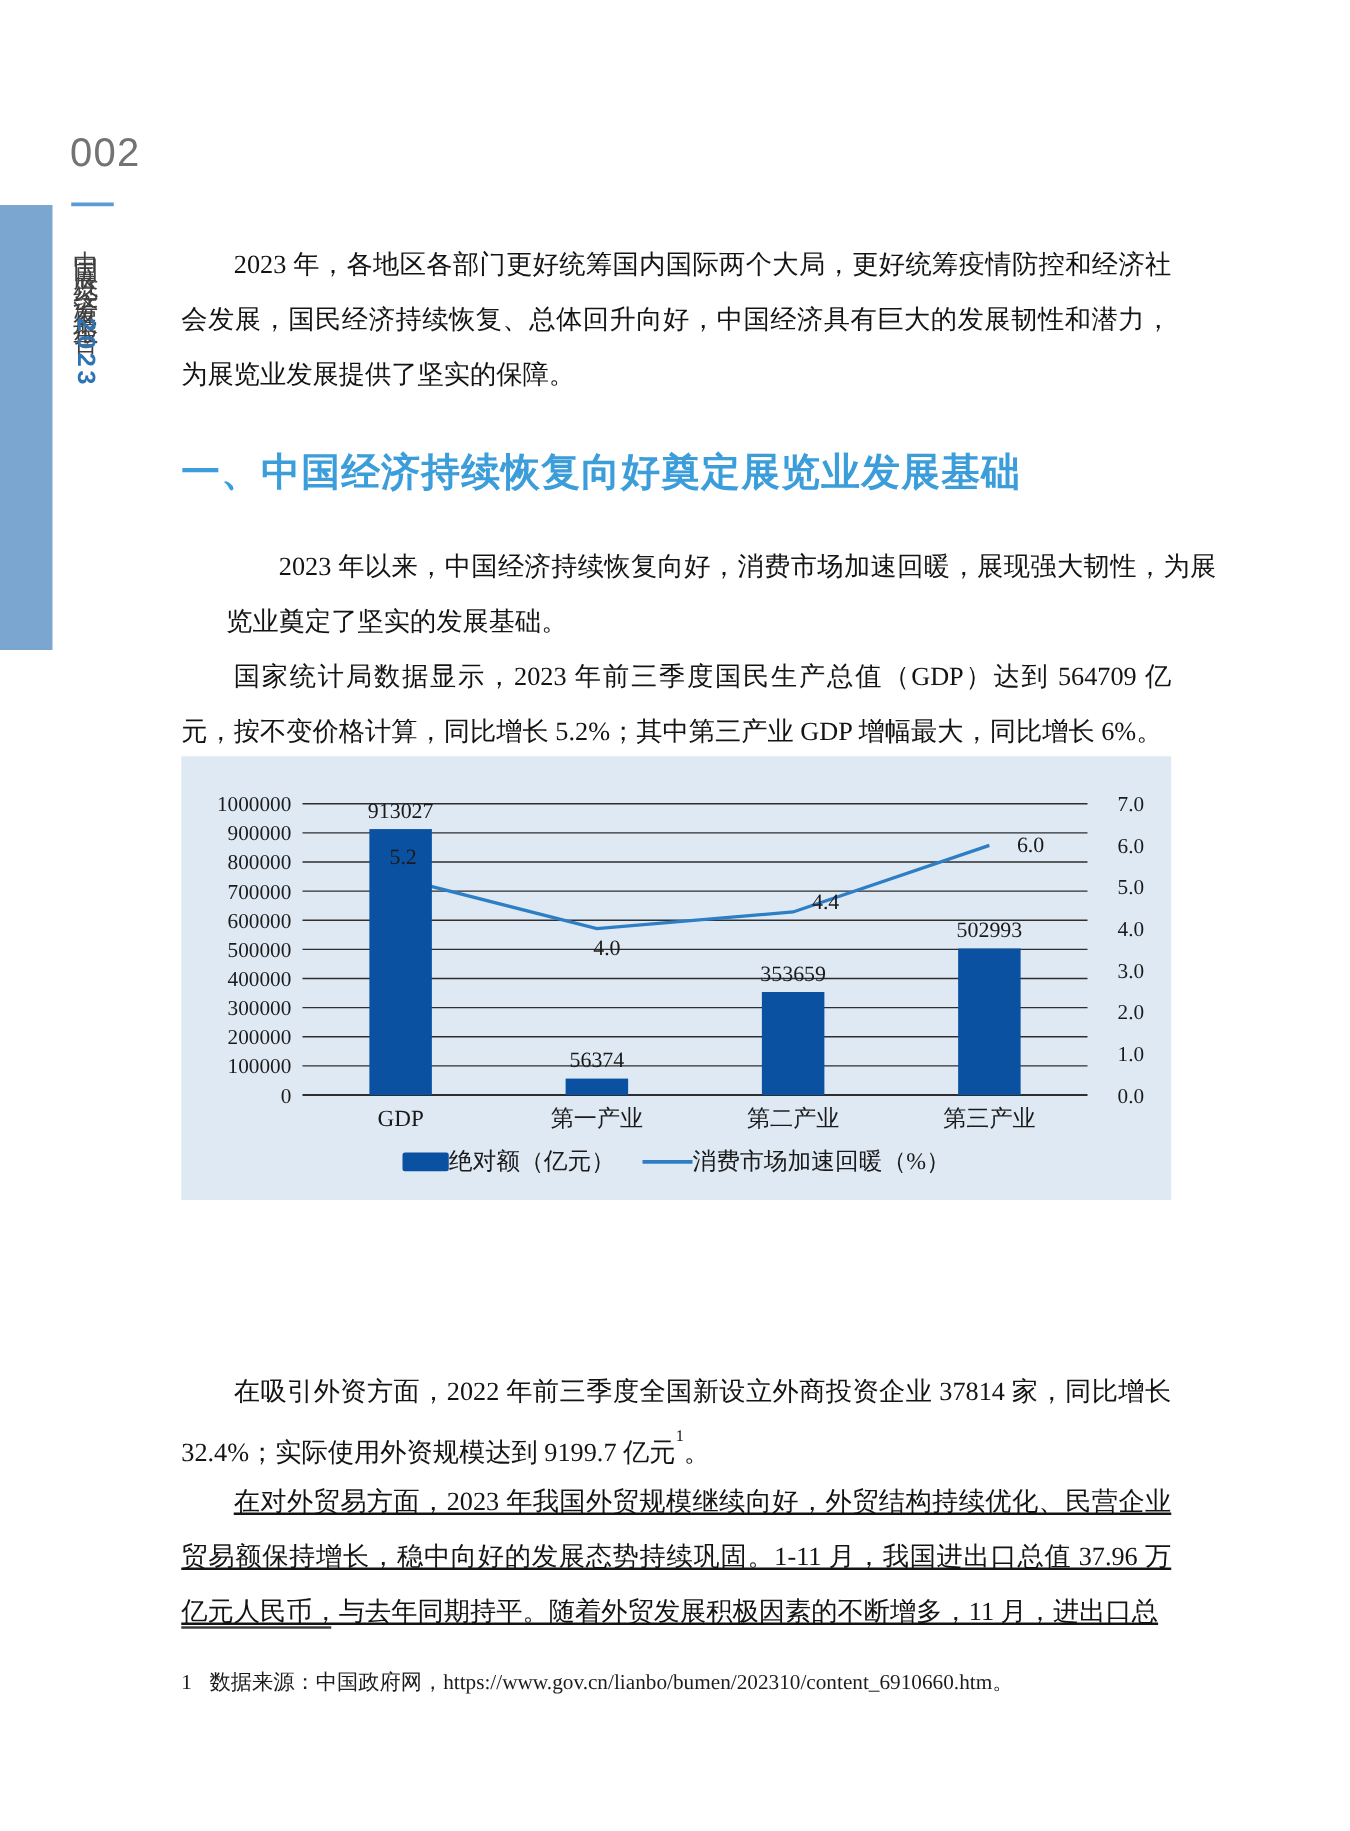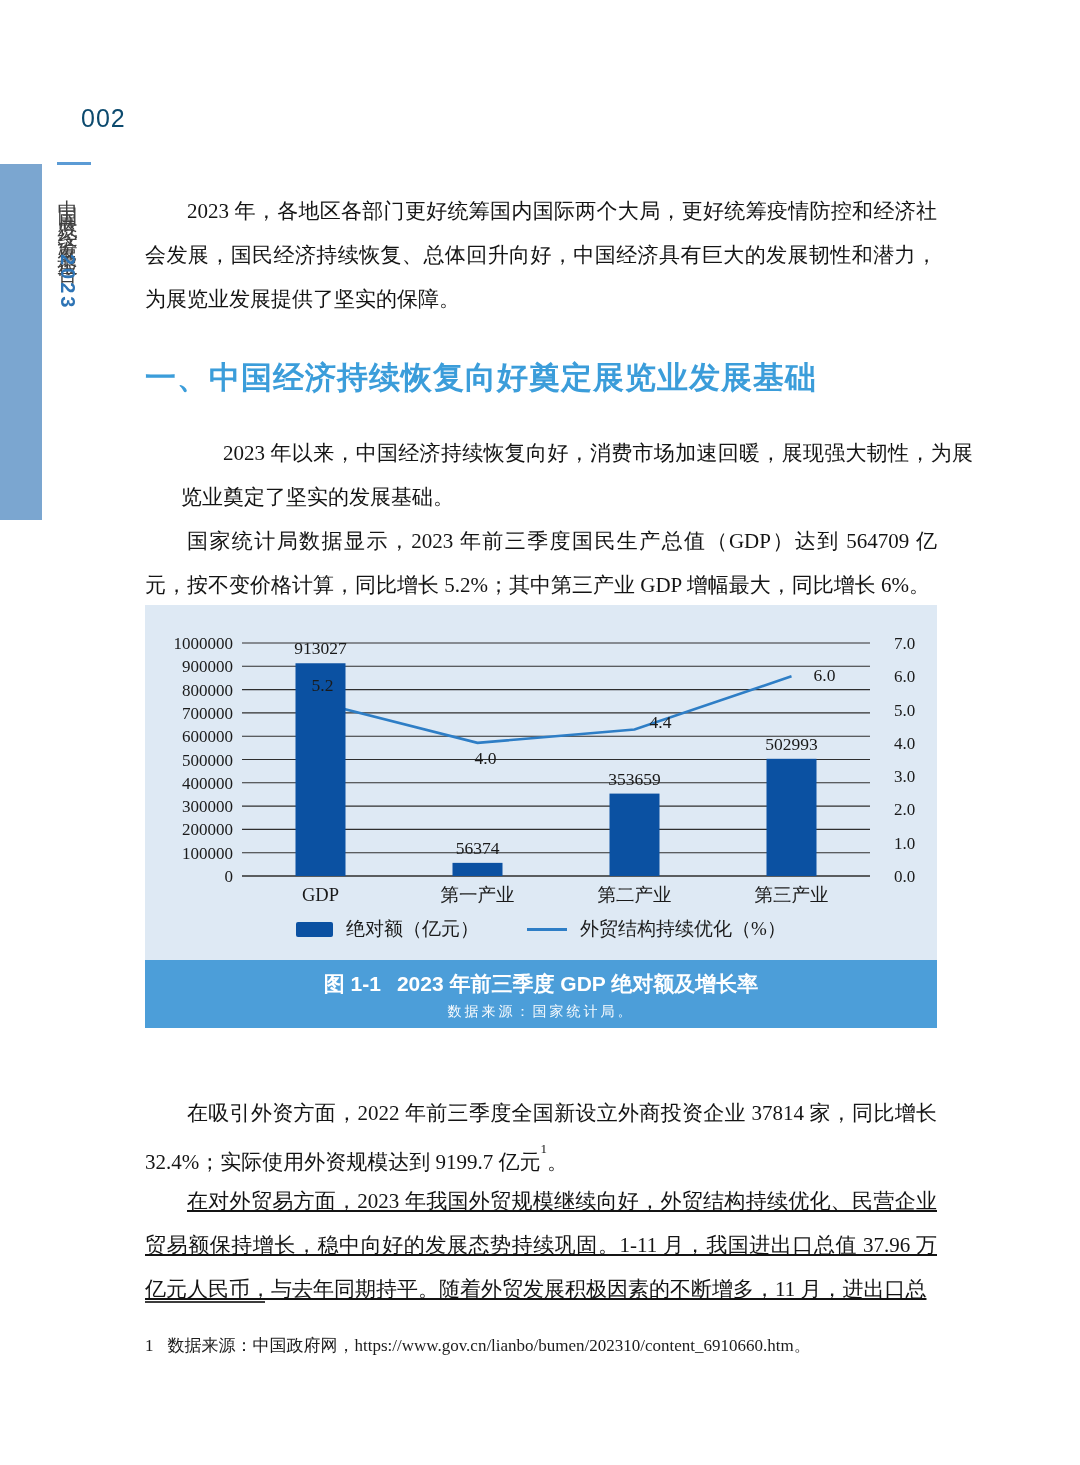--- a/index.html
+++ b/index.html
@@ -4,38 +4,38 @@
 <style>
   html,body{margin:0;padding:0;}
   body{
     width:1080px;height:1465px;position:relative;background:#ffffff;
     font-family:"Liberation Serif","DejaVu Serif",serif;color:#141414;overflow:hidden;
   }
   .abs{position:absolute;}
   
   .side-accent{left:0;top:164px;width:42px;height:356px;background:#7BA6D0;}
   .page-number{left:56px;top:104px;font-family:"Liberation Sans","DejaVu Sans",sans-serif;
-    font-size:25px;letter-spacing:1px;color:#0c4a6e;margin-left:25px;}
+    font-size:32px;letter-spacing:1px;color:#737373;}
   .page-rule{left:57px;top:162px;width:34px;height:3px;background:#5B9BD5;}
   .side-title{left:54px;top:184px;writing-mode:vertical-rl;text-orientation:mixed;
     font-family:"Liberation Sans","DejaVu Sans",sans-serif;font-size:20px;color:#3f3f3f;
     letter-spacing:7px;line-height:28px;}
   .side-title .year{color:#2E74B5;font-weight:bold;letter-spacing:3px;}
   
   .para{left:145px;width:792px;font-size:21px;line-height:44px;text-align:justify;
     text-indent:2em;}
   .para sup{font-size:13px;position:relative;top:-8px;}
   .heading{left:145px;top:331px;width:792px;
     font-family:Liberation Sans, sans-serif;font-weight:bold;
     font-size:31px;color:#3B9DDA;letter-spacing:1px;}
   
   .figure{left:145px;top:605px;width:792px;}
   .chart-panel{position:relative;width:792px;height:355px;background:#DEE9F4;}
   .chart-legend{position:absolute;left:0;right:0;top:302px;height:44px;
-    display:flex;justify-content:center;align-items:center;gap:13px;
+    display:flex;justify-content:center;align-items:center;
     font-size:19px;color:#1a1a1a;}
   .legend-swatch{width:37px;height:15px;background:#0B51A2;border-radius:2px;}
   .legend-line{width:40px;height:0;border-top:3px solid #2E7EC6;}
   .legend-gap{width:22px;}
   .caption-band{width:792px;height:68px;background:#4C9ED9;color:#ffffff;text-align:center;}
   .caption-title{padding-top:10px;font-family:"Liberation Sans","DejaVu Sans",sans-serif;
     font-weight:bold;font-size:21px;}
   .caption-title .fig-label{margin-right:16px;}
   .caption-source{margin-top:5px;font-size:14px;letter-spacing:3px;opacity:.96;}
   svg text{font-family:"Liberation Serif","DejaVu Serif",serif;fill:#1a1a1a;}
@@ -126,28 +126,22 @@
           <text x="332.5" y="296" font-size="18.5" text-anchor="middle">第一产业</text>
           <text x="489.5" y="296" font-size="18.5" text-anchor="middle">第二产业</text>
           <text x="646.5" y="296" font-size="18.5" text-anchor="middle">第三产业</text>
         </g>
       </svg>
     <div class="chart-legend">
       <span class="legend-swatch"></span>
       <span>绝对额（亿元）</span>
       <span class="legend-gap"></span>
       <span class="legend-line"></span>
-      <span>外贸结构持续优化（%）</span>
+      <span>消费市场加速回暖（%）</span>
     </div>
   </div>
-  <figcaption class="caption-band">
-    <div class="caption-title">
-      <span class="fig-label">图 1-1</span><span>2023 年前三季度 GDP 绝对额及增长率</span>
-    </div>
-    <div class="caption-source">数据来源：国家统计局。</div>
-  </figcaption>
 </figure>
 
 <p class="abs para" style="top:1070px;"><span>在吸引外资方面，2022 年前三季度全国新设立外商投资企业 37814 家，同比增长 32.4%；实际使用外资规模达到 9199.7 亿元</span><sup>1</sup><span>。</span></p>
 <p class="abs para" style="top:1158px;text-decoration:underline;">在对外贸易方面，2023 年我国外贸规模继续向好，外贸结构持续优化、民营企业贸易额保持增长，稳中向好的发展态势持续巩固。1-11 月，我国进出口总值 37.96 万亿元人民币，与去年同期持平。随着外贸发展积极因素的不断增多，11 月，进出口总</p>
 
 <div class="abs footnote-rule"></div>
 <p class="abs footnote"><span class="fn-index">1</span><span>数据来源：中国政府网，https://www.gov.cn/lianbo/bumen/202310/content_6910660.htm。</span></p>
 
 </body></html>

